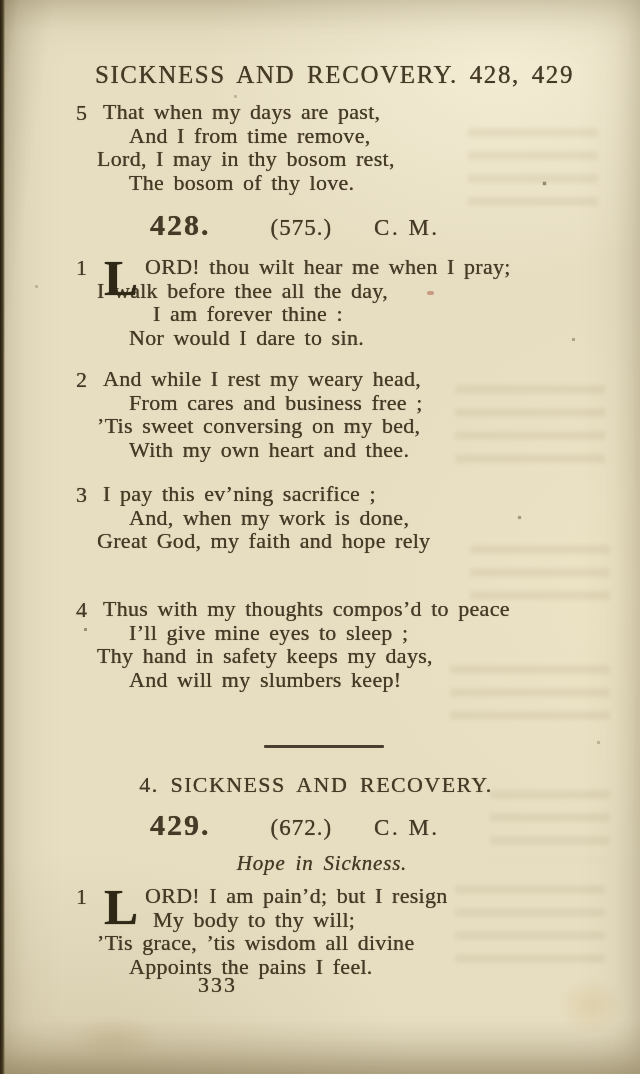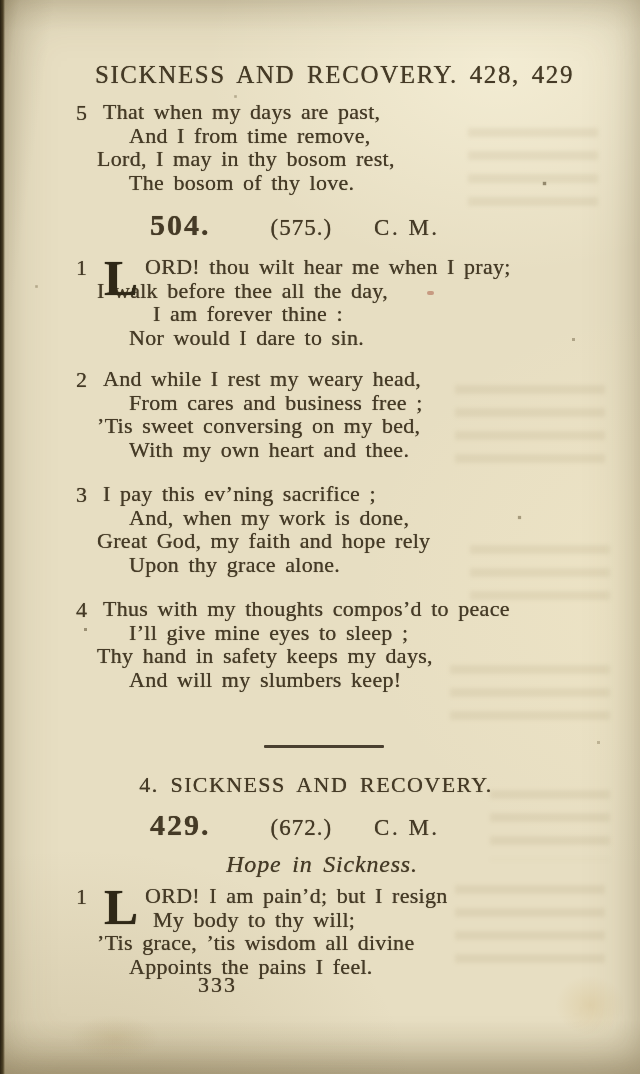--- a/index.html
+++ b/index.html
@@ -43,21 +43,21 @@
   .hymn-tune{display:inline-block;margin-left:60px;font-size:23px;letter-spacing:1px;}
   .hymn-meter{display:inline-block;margin-left:42px;font-size:23px;letter-spacing:2.5px;}
 
   .divider{position:absolute;left:264px;top:745px;width:120px;height:2.5px;
     background:#4a4030;border-radius:1px;}
 
   .section-heading{position:absolute;left:60px;top:772px;width:480px;text-align:center;
     transform:translateX(16px);font-size:22px;letter-spacing:1.4px;word-spacing:5px;white-space:nowrap;}
 
   .hymn-subtitle{position:absolute;left:60px;top:851px;width:480px;text-align:center;
-    transform:translateX(22px);font-size:24px;font-style:italic;letter-spacing:0.8px;word-spacing:4px;}
+    transform:translateX(22px);font-size:21px;font-style:italic;letter-spacing:0.8px;word-spacing:4px;}
 
   .page-number{position:absolute;left:198px;top:972px;font-size:22px;letter-spacing:2px;}
 
   .ghost{position:absolute;filter:blur(2px);opacity:0.55;pointer-events:none;
     background:repeating-linear-gradient(180deg, rgba(150,130,85,0.22) 0 9px, rgba(150,130,85,0) 9px 23px);}
   .g1{left:468px;top:128px;width:130px;height:80px;}
   .g2{left:455px;top:385px;width:150px;height:80px;}
   .g3{left:470px;top:545px;width:140px;height:55px;}
   .g4{left:450px;top:665px;width:160px;height:60px;}
   .g5{left:490px;top:790px;width:120px;height:70px;}
@@ -97,21 +97,21 @@
 
   <div class="verse ink" style="top:100px;">
     <span class="vnum">5</span>
     <div class="line ind-a">That when my days are past,</div>
     <div class="line ind-b">And I from time remove,</div>
     <div class="line ind-a2">Lord, I may in thy bosom rest,</div>
     <div class="line ind-b">The bosom of thy love.</div>
   </div>
 
   <div class="hymn-header ink" style="top:208px;">
-    <span class="hymn-no">504.</span><span class="hymn-tune">(575.)</span><span class="hymn-meter">C. M.</span>
+    <span class="hymn-no">428.</span><span class="hymn-tune">(575.)</span><span class="hymn-meter">C. M.</span>
   </div>
 
   <div class="verse ink" style="top:255px;">
     <span class="vnum">1</span>
     <span class="dropcap">L</span>
     <div class="line dc-line1">ORD! thou wilt hear me when I pray;</div>
     <div class="line ind-a2">I walk before thee all the day,</div>
     <div class="line dc-line2">I am forever thine :</div>
     <div class="line ind-b">Nor would I dare to sin.</div>
   </div>
@@ -122,21 +122,20 @@
     <div class="line ind-b">From cares and business free ;</div>
     <div class="line ind-a2">’Tis sweet conversing on my bed,</div>
     <div class="line ind-b">With my own heart and thee.</div>
   </div>
 
   <div class="verse ink" style="top:482px;">
     <span class="vnum">3</span>
     <div class="line ind-a">I pay this ev’ning sacrifice ;</div>
     <div class="line ind-b">And, when my work is done,</div>
     <div class="line ind-a2">Great God, my faith and hope rely</div>
-    <div class="line ind-b">Upon thy grace alone.</div>
   </div>
 
   <div class="verse ink" style="top:597px;">
     <span class="vnum">4</span>
     <div class="line ind-a">Thus with my thoughts compos’d to peace</div>
     <div class="line ind-b">I’ll give mine eyes to sleep ;</div>
     <div class="line ind-a2">Thy hand in safety keeps my days,</div>
     <div class="line ind-b">And will my slumbers keep!</div>
   </div>
 

